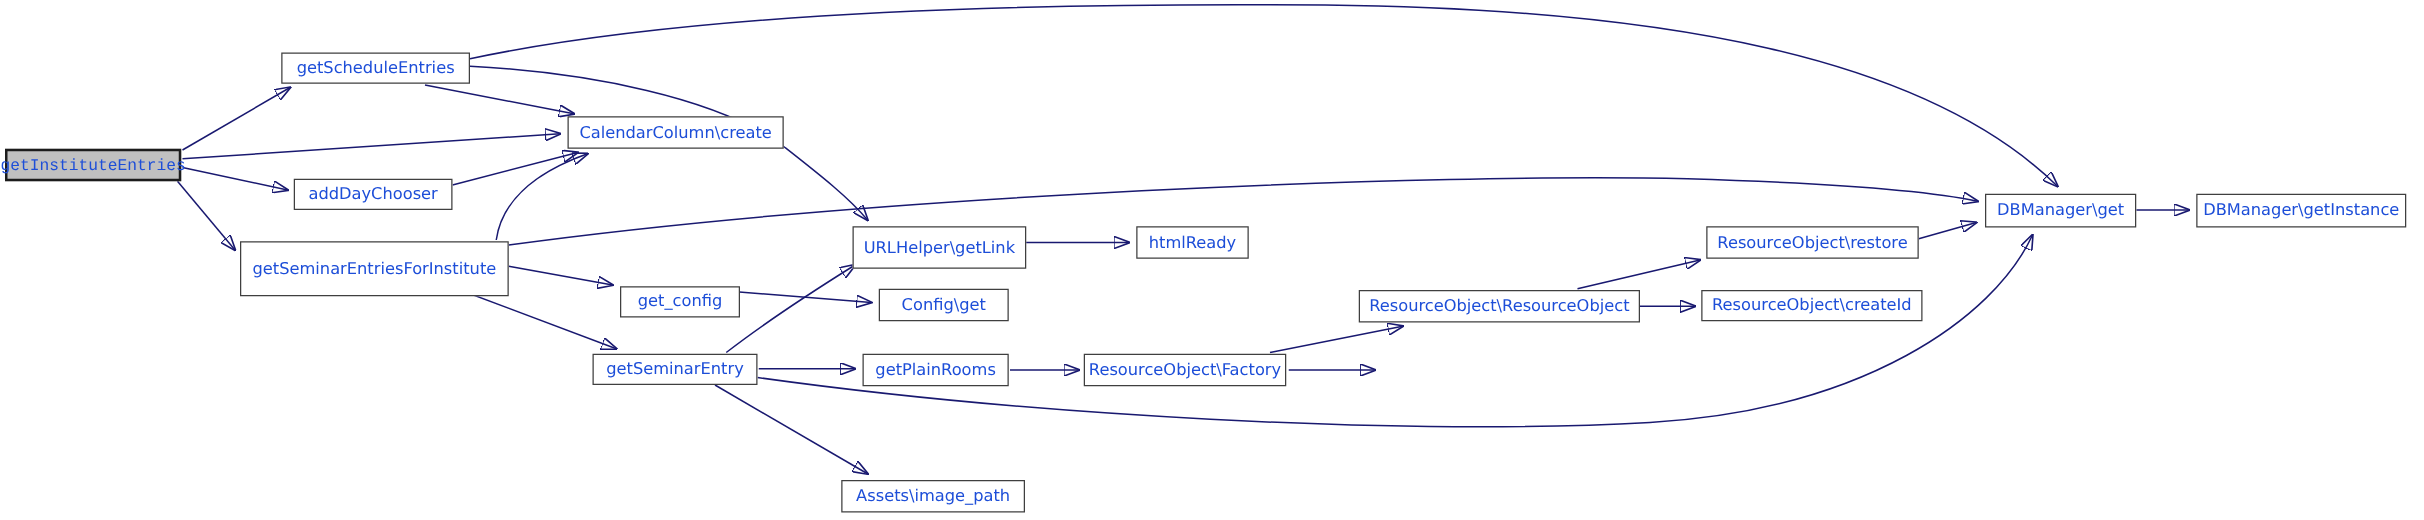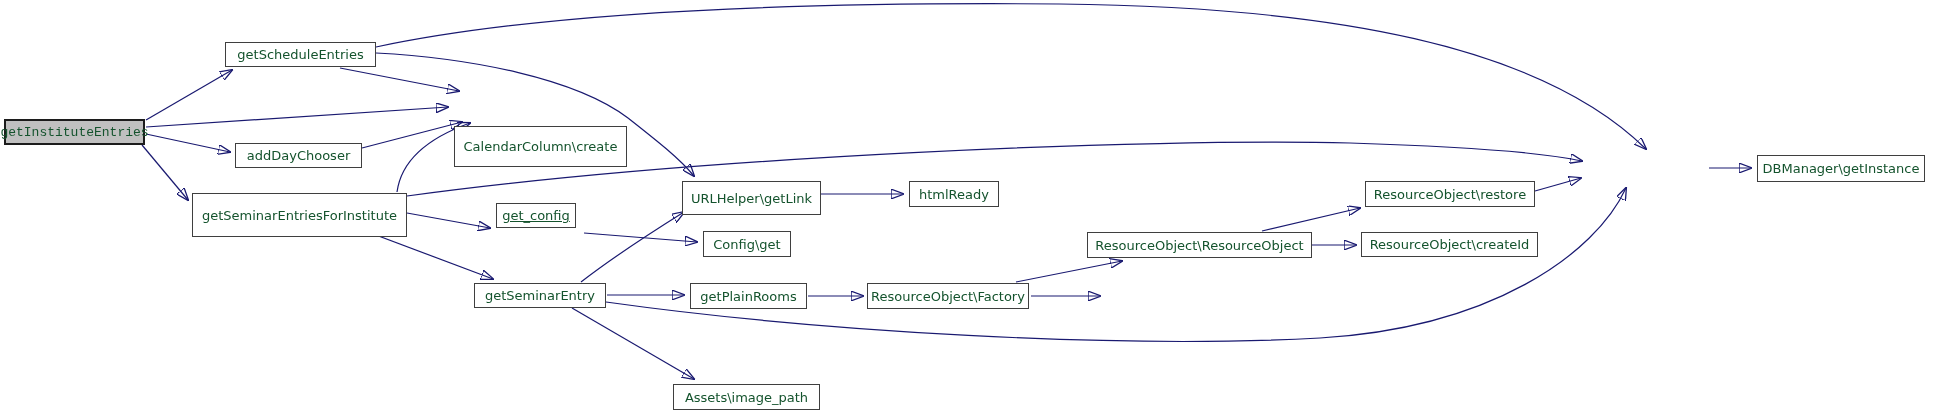--- a/index.html
+++ b/index.html
@@ -1,21 +1,21 @@
 <!DOCTYPE html>
 <html><head>
 <meta charset="utf-8">
 <style>
   html,body{margin:0;padding:0;background:#ffffff;}
   .canvas{position:relative;width:1939px;height:416px;background:#ffffff;overflow:hidden;
           font-family:"DejaVu Sans","Liberation Sans",sans-serif;}
   .edges{position:absolute;left:0;top:0;width:1939px;height:416px;}
   .edges path{fill:none;stroke:#191970;stroke-width:1.2px;}
   .node{position:absolute;box-sizing:border-box;border:1px solid #3f3f3f;background:#ffffff;
-        color:#14532d;font-size:13px;line-height:1;display:flex;align-items:center;
+        color:#1d4ed8;font-size:13px;line-height:1;display:flex;align-items:center;
         justify-content:center;white-space:nowrap;cursor:pointer;}
   .node.root{background:#c0c0c0;border:2px solid #1c1c1c;cursor:default;}
 </style>
 </head>
 <body>
 
 <div class="canvas">
 
   <svg class="edges" width="1939" height="416" viewBox="0 0 1939 416" xmlns="http://www.w3.org/2000/svg">
     <defs>
@@ -45,29 +45,30 @@
     <path d="M1031,296 L1100,296" marker-end="url(#arrow)"></path>
     <path d="M1262,231 L1360,208" marker-end="url(#arrow)"></path>
     <path d="M1312,245 L1356,245" marker-end="url(#arrow)"></path>
     <path d="M1535,191 L1581,178" marker-end="url(#arrow)"></path>
     <path d="M1709,168 L1751,168" marker-end="url(#arrow)"></path>
     <path d="M818,194 L903,194" marker-end="url(#arrow)"></path>
   </svg>
 
   <div class="node root" style="left:4px;top:119px;width:141px;height:26px;font-family:Liberation Mono, monospace;">getInstituteEntries</div>
   <div class="node" style="left:225px;top:42px;width:151px;height:25px;">getScheduleEntries</div>
-  <div class="node" style="left:454px;top:93px;width:173px;height:41px;margin-top:33px;">CalendarColumn\create</div>
+  <div class="node" style="left:454px;top:93px;width:173px;height:26px;">CalendarColumn\create</div>
   <div class="node" style="left:235px;top:143px;width:127px;height:25px;">addDayChooser</div>
   <div class="node" style="left:192px;top:193px;width:215px;height:44px;">getSeminarEntriesForInstitute</div>
   <div class="node" style="left:647px;top:181px;width:139px;height:34px;margin-left:35px;">URLHelper\getLink</div>
   <div class="node" style="left:909px;top:181px;width:90px;height:26px;">htmlReady</div>
-  <div class="node" style="left:496px;top:203px;width:80px;height:25px;text-decoration:underline;">get_config</div>
-  <div class="node" style="left:703px;top:231px;width:88px;height:26px;">Config\get</div>
+  <div class="node" style="left:496px;top:229px;width:96px;height:25px;">get_config</div>
+  <div class="node" style="left:703px;top:231px;width:104px;height:26px;">Config\get</div>
   <div class="node" style="left:474px;top:283px;width:132px;height:25px;">getSeminarEntry</div>
   <div class="node" style="left:690px;top:283px;width:117px;height:26px;">getPlainRooms</div>
   <div class="node" style="left:867px;top:283px;width:162px;height:26px;">ResourceObject\Factory</div>
   <div class="node" style="left:1087px;top:232px;width:225px;height:26px;">ResourceObject\ResourceObject</div>
   <div class="node" style="left:1365px;top:181px;width:170px;height:26px;">ResourceObject\restore</div>
   <div class="node" style="left:1361px;top:232px;width:177px;height:25px;">ResourceObject\createId</div>
+  <div class="node" style="left:1588px;top:155px;width:121px;height:27px;">DBManager\get</div>
   <div class="node" style="left:1757px;top:155px;width:168px;height:27px;">DBManager\getInstance</div>
   <div class="node" style="left:673px;top:384px;width:147px;height:26px;">Assets\image_path</div>
 
 </div>
 
 </body></html>

